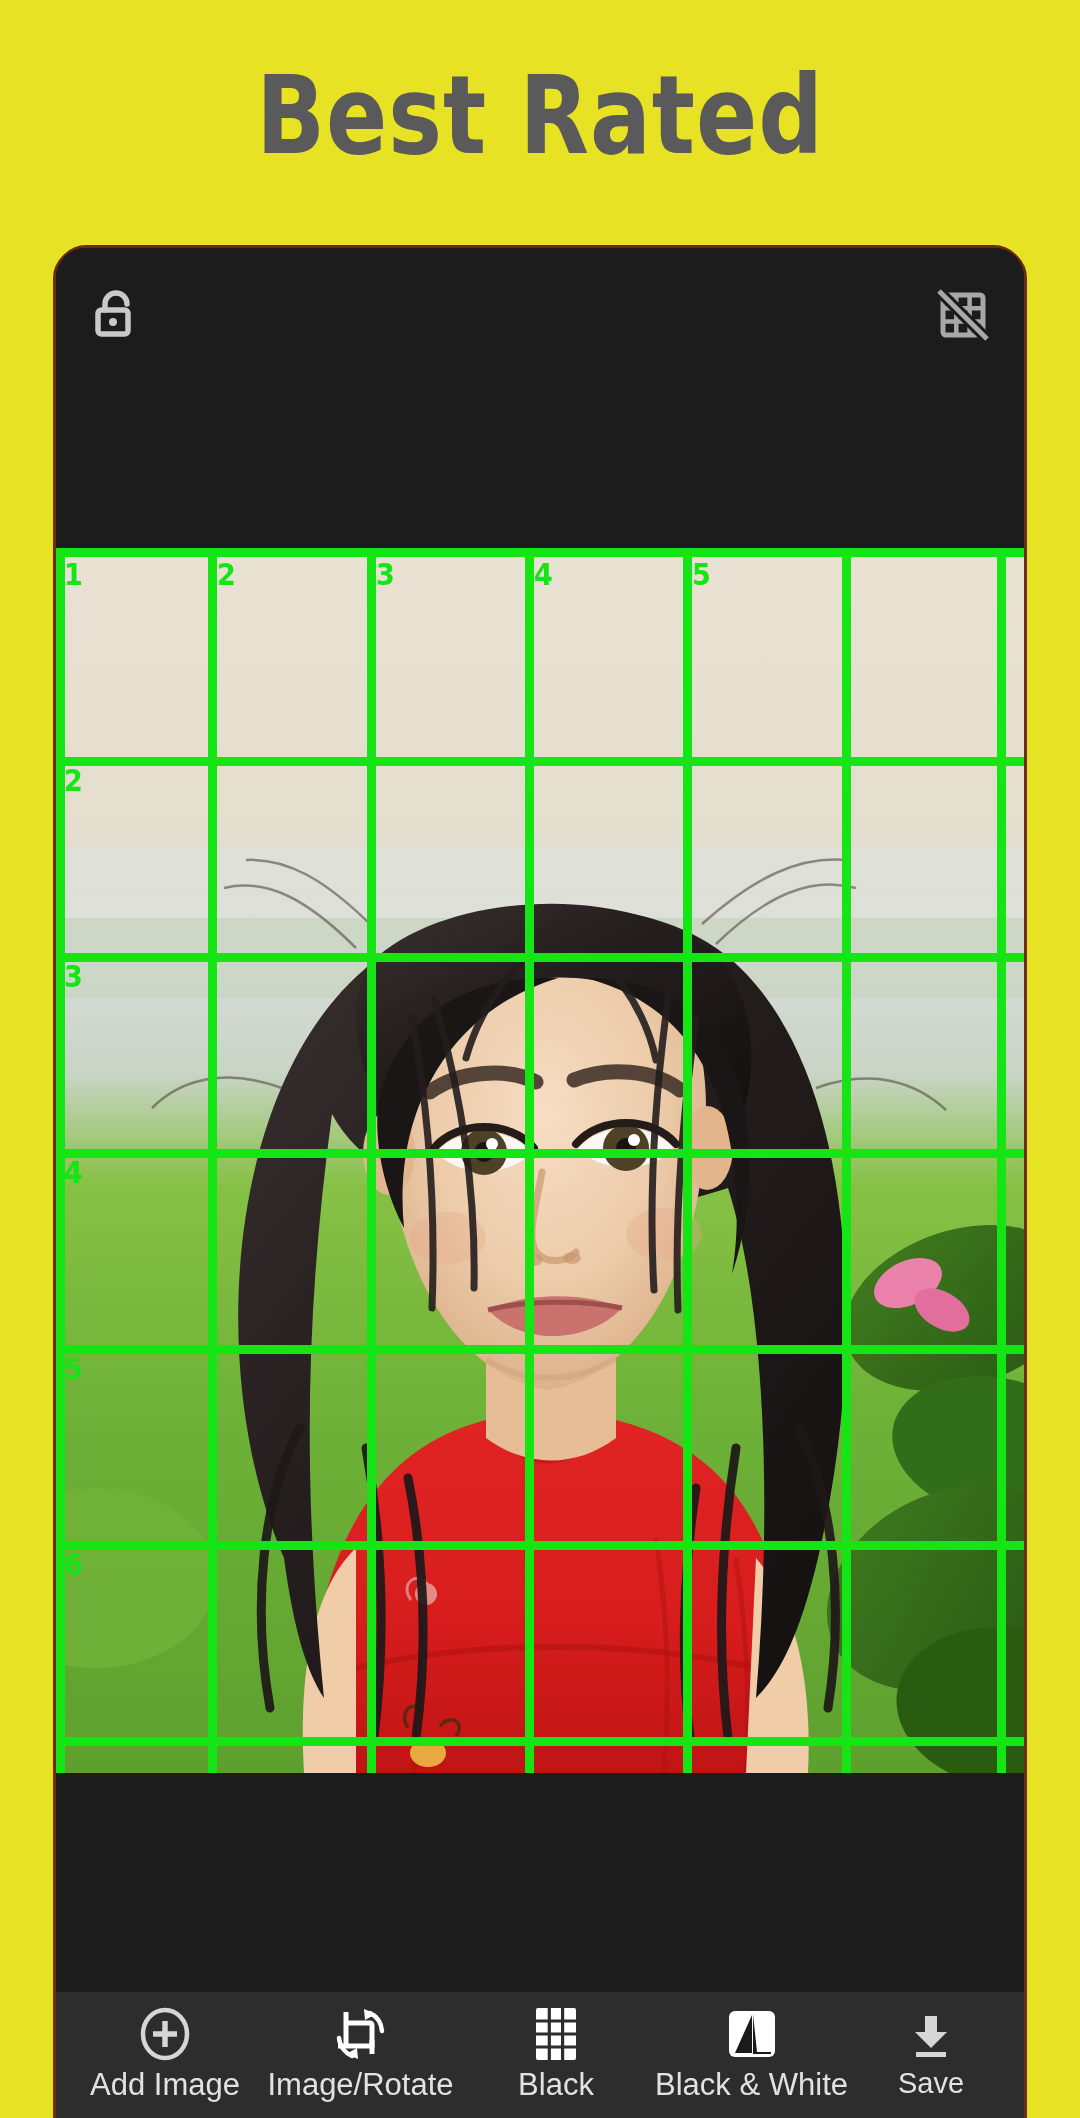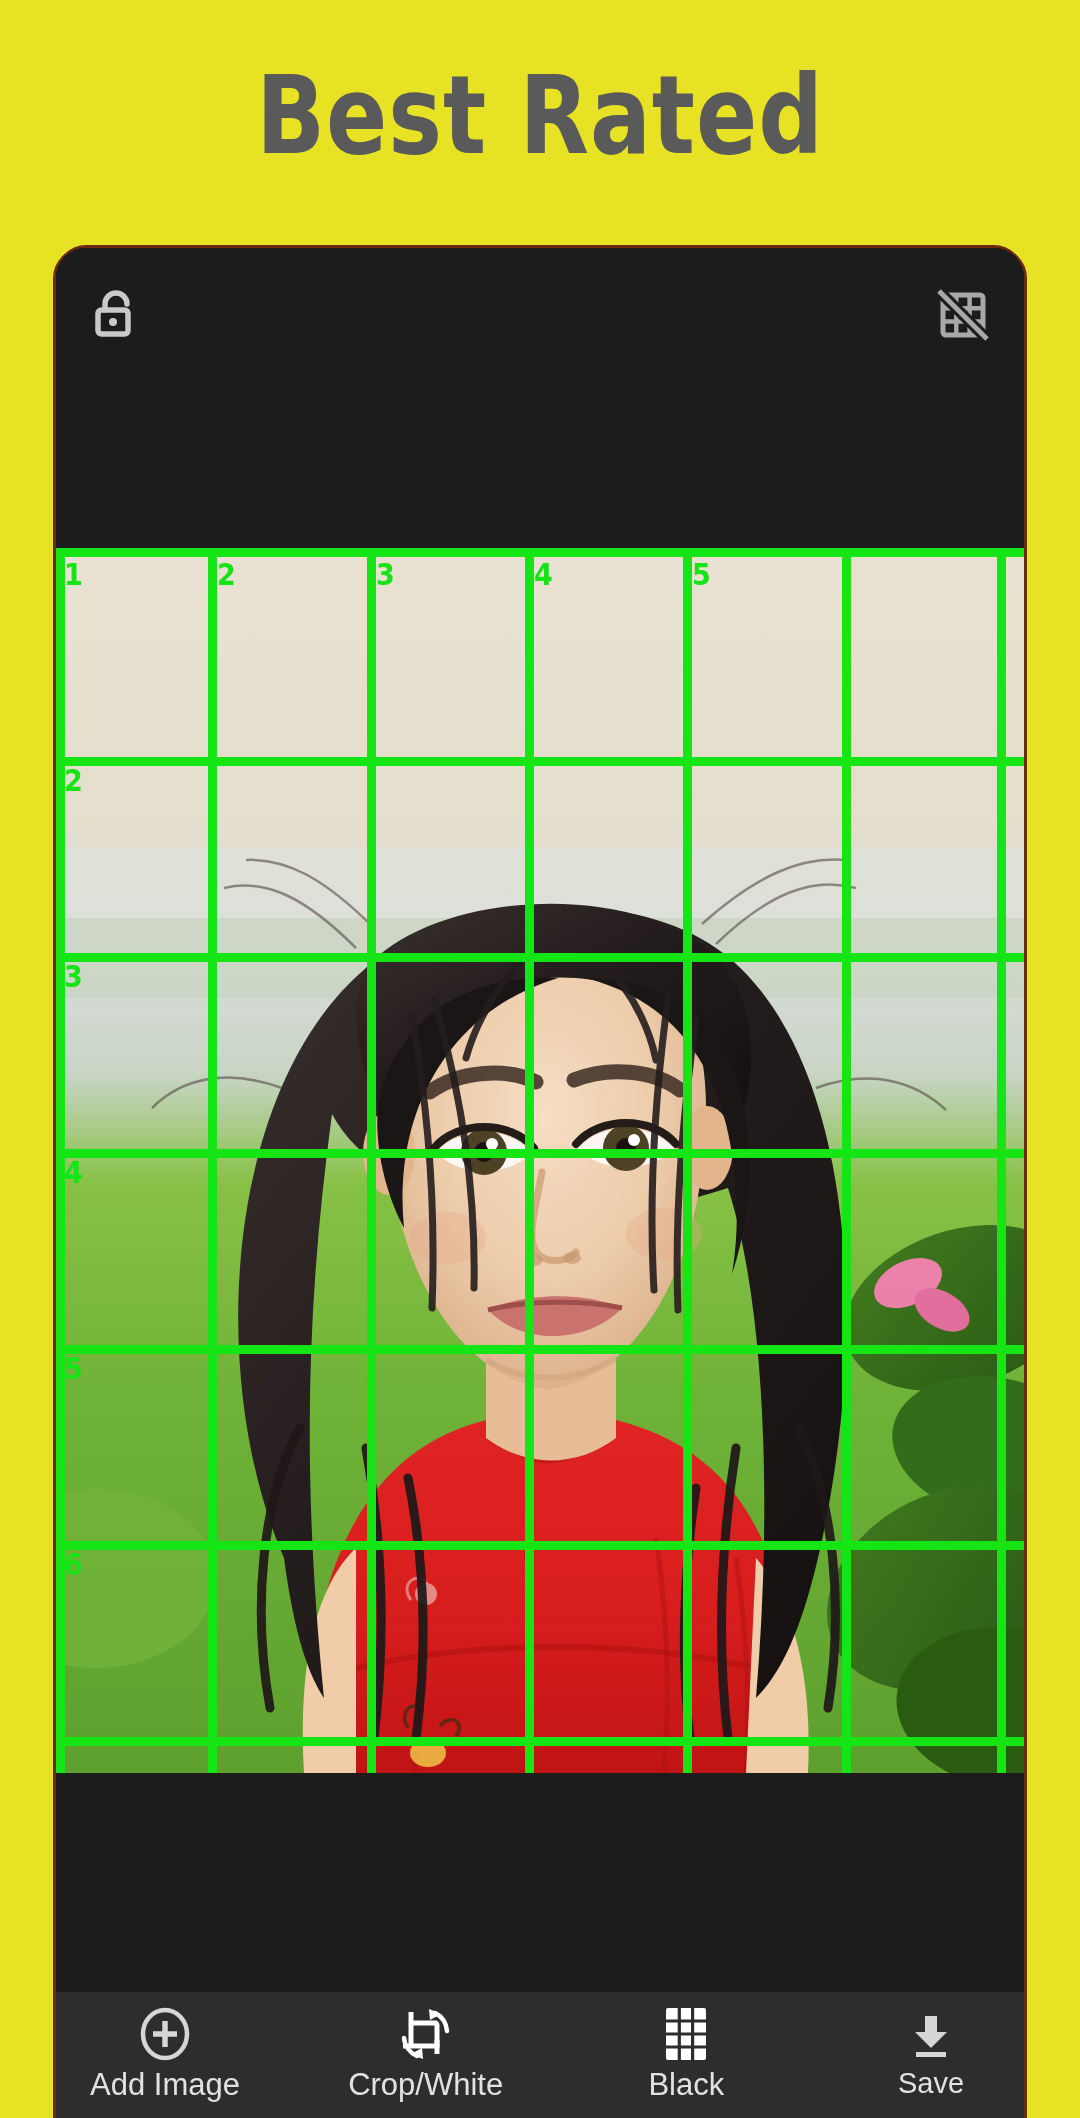--- a/index.html
+++ b/index.html
@@ -319,39 +319,57 @@
           <path d="M14 17 h24 a2 2 0 0 1 2 2 v23" fill="none" stroke="#ffffff" stroke-width="5"></path>
           <line x1="14" y1="6" x2="14" y2="40" stroke="#ffffff" stroke-width="5"></line>
           <line x1="6" y1="40" x2="40" y2="40" stroke="#ffffff" stroke-width="5"></line>
           <line x1="40" y1="34" x2="40" y2="48" stroke="#ffffff" stroke-width="5"></line>
           <path d="M38 7 a22 22 0 0 1 12 18" fill="none" stroke="#ffffff" stroke-width="4.5" stroke-linecap="round"></path>
           <path d="M32 3 L44 8 L33 14 Z" fill="#ffffff"></path>
           <path d="M20 50 a22 22 0 0 1 -13 -18" fill="none" stroke="#ffffff" stroke-width="4.5" stroke-linecap="round"></path>
           <path d="M26 53 L14 48 L25 42 Z" fill="#ffffff"></path>
         </svg>
       </span>
-      <span class="lbl">Crop/White</span>
+      <span class="lbl">Image/Rotate</span>
     </div>
 
     <div class="tool">
       <span class="ic">
         <svg width="44" height="56" viewBox="0 0 44 56">
           <rect x="2" y="2" width="40" height="52" rx="2" fill="#ffffff"></rect>
           <g stroke="#2d2d2d" stroke-width="3.2">
             <line x1="15.3" y1="2" x2="15.3" y2="54"></line>
             <line x1="28.6" y1="2" x2="28.6" y2="54"></line>
             <line x1="2" y1="15" x2="42" y2="15"></line>
             <line x1="2" y1="28" x2="42" y2="28"></line>
             <line x1="2" y1="41" x2="42" y2="41"></line>
           </g>
         </svg>
       </span>
       <span class="lbl">Black</span>
     </div>
 
+    <div class="tool">
+      <span class="ic">
+        <svg width="52" height="52" viewBox="0 0 52 52">
+          <rect x="3" y="3" width="46" height="46" rx="6" fill="#ffffff"></rect>
+          <path d="M26 7 L26 45 L9 45 Z" fill="#1a1a1a"></path>
+          <path d="M26 7 L43 45 L26 45 Z" fill="#1a1a1a" opacity="0"></path>
+          <path d="M27 7 L44 45 L27 45 Z" fill="#1a1a1a" opacity="0"></path>
+          <path d="M28 7 L28 45 L45 45 Z" fill="#ffffff"></path>
+          <path d="M28 9 L44 45 L29 45 Z" fill="#1a1a1a" opacity="0"></path>
+          <path d="M26.5 6 L26.5 46 L44 46 L44 43 L30 43 L30 6 Z" fill="#1a1a1a" opacity="0"></path>
+          <path d="M27 6 L43 46 L27 46 Z" fill="#1a1a1a" opacity="0"></path>
+          <path d="M27.5 6 L45 46 L27.5 46 Z" fill="#1a1a1a" opacity="0"></path>
+          <path d="M28 6 L28 46 L46 46 Z" fill="#1a1a1a" opacity="0"></path>
+          <path d="M27 6 L27 46 L45 46 L45 44 L31 44 Z" fill="#1a1a1a"></path>
+        </svg>
+      </span>
+      <span class="lbl">Black &amp; White</span>
+    </div>
 
     <div class="tool save">
       <span class="ic">
         <svg width="48" height="48" viewBox="0 0 48 48">
           <rect x="18" y="4" width="12" height="18" fill="#d6d6d6"></rect>
           <path d="M8 20 L40 20 L24 36 Z" fill="#d6d6d6"></path>
           <rect x="9" y="40" width="30" height="5" fill="#d6d6d6"></rect>
         </svg>
       </span>
       <span class="lbl">Save</span>

